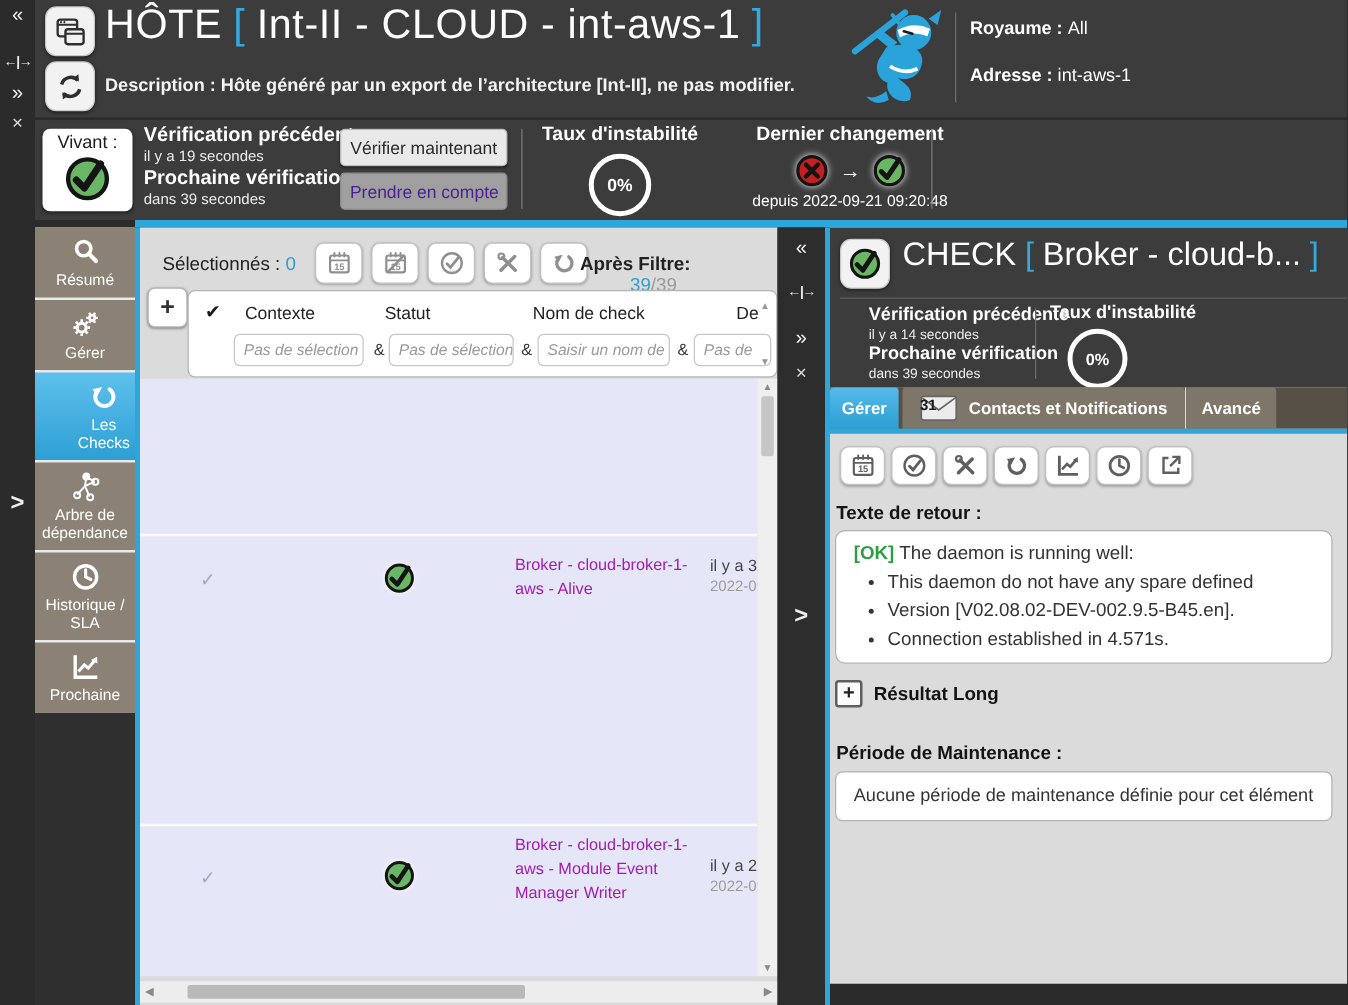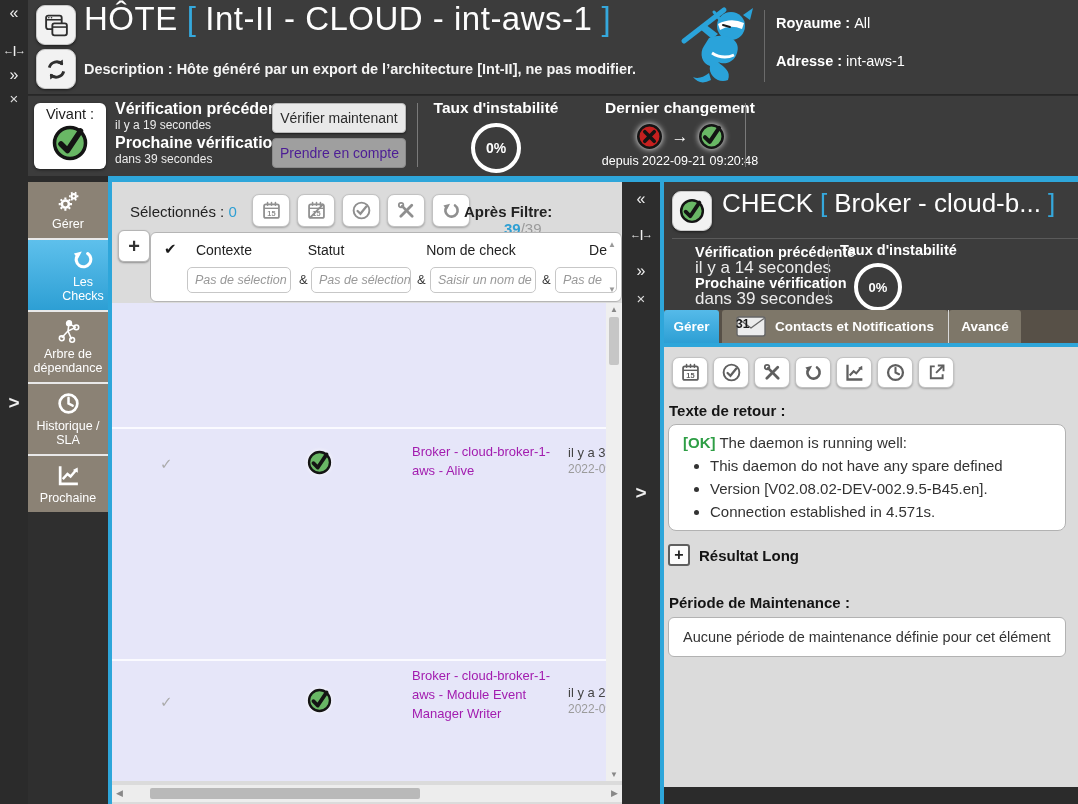--- a/index.html
+++ b/index.html
@@ -62,21 +62,21 @@
 
   
   #main-border{left:108px;top:182px;width:4px;height:622px;background:#2ea6da;}
   #main{left:112px;top:182px;width:510px;height:622px;background:#dbdbdb;overflow:hidden;}
   #sel-label{left:18px;top:21px;font-size:15px;color:#222;}
   #sel-label .num{color:#2e9fd3;}
   #checks-toolbar{left:140px;top:12px;display:flex;gap:7px;}
   .tbtn{width:38px;height:33px;background:#fff;border:1px solid #c2c2c2;border-radius:7px;display:flex;align-items:center;justify-content:center;color:#8f8f8f;cursor:pointer;box-shadow:0 1px 2px rgba(0,0,0,.25);padding:0;}
   .tbtn svg{width:21px;height:21px;}
   #after-filter{left:352px;top:21px;font-size:15px;color:#222;font-weight:600;}
-  #after-filter .cur{color:#2e9fd3;font-weight:700;margin-left:40px;}
+  #after-filter .cur{color:#2e9fd3;font-weight:400;margin-left:40px;}
   #after-filter .tot{color:#9a9a9a;font-weight:400;}
   #add-row-btn{left:6px;top:48px;width:30px;height:30px;background:#fff;border:1px solid #b5b5b5;border-radius:6px;font-size:20px;font-weight:700;color:#333;box-shadow:0 1px 2px rgba(0,0,0,.35);display:flex;align-items:center;justify-content:center;cursor:pointer;}
   #thead-box{left:38px;top:50px;width:472px;height:70px;background:#fff;border:1px solid #b5b5b5;border-radius:6px;box-sizing:border-box;overflow:hidden;}
   .colhdr{position:absolute;top:9px;font-size:14px;color:#222;transform:translateX(-50%);white-space:nowrap;}
   #selall-check{position:absolute;left:13px;top:7px;font-size:15px;color:#1a1a1a;cursor:pointer;}
   .fsel,.finput{position:absolute;top:34px;height:26px;box-sizing:border-box;border:1px solid #c7c7c7;border-radius:5px;background:#fff;font-size:12.5px;font-style:italic;color:#999;display:flex;align-items:center;padding:0 7px;cursor:pointer;white-space:nowrap;overflow:hidden;}
   .fsel .caret{margin-left:auto;color:#777;font-style:normal;font-size:10px;padding-left:4px;}
   .ampsep{position:absolute;top:39px;font-size:13px;color:#333;}
   .mini-arrow{position:absolute;right:5px;font-size:8px;color:#999;cursor:pointer;}
   #tbody{left:0;top:121px;width:494px;height:478px;background:#e6e6f9;}
@@ -101,21 +101,21 @@
   
   #rpanel-border{left:660px;top:182px;width:4px;height:622px;background:#2ea6da;}
   #rpanel{left:664px;top:182px;width:414px;height:605px;background:#dbdbdb;overflow:hidden;}
   #rhead{position:absolute;left:0;top:0;width:414px;height:128px;background:#3c3c3c;}
   #rhead-btn{left:8px;top:9px;}
   #rtitle{position:absolute;left:58px;top:6px;font-size:26px;font-weight:300;color:#fdfdfd;white-space:nowrap;overflow:hidden;width:352px;}
   #rtitle .br{color:#35a8dc;margin:0 7px;}
   #rhead-div{position:absolute;left:8px;top:56px;width:406px;height:1px;background:#5a5a5a;}
   #rcheck-texts{position:absolute;left:31px;top:62px;color:#fff;}
   #rcheck-texts .b{font-size:14.5px;font-weight:700;line-height:17px;}
-  #rcheck-texts .s{font-size:17px;line-height:14px;color:#ececec;}
+  #rcheck-texts .s{font-size:11px;line-height:14px;color:#ececec;}
   #rvdiv{position:absolute;left:164px;top:64px;width:1px;height:57px;background:#6a6a6a;}
   #rinstab{position:absolute;left:176px;top:60px;color:#fff;}
   #rinstab .instab-label{font-size:14.5px;}
   #rinstab .instab-circle{width:40px;height:40px;margin:5px 0 0 14px;font-size:13px;}
   #rtabs{position:absolute;left:0;top:128px;width:414px;height:33px;background:#575047;display:flex;align-items:stretch;}
   .rtab{display:flex;align-items:center;justify-content:center;color:#fff;font-size:13.5px;font-weight:600;cursor:pointer;border-radius:3px 3px 0 0;}
   .rtab.t0{width:55px;background:#8b8275;}
   .rtab.active{background:linear-gradient(180deg,#55bae9 0%,#2d9fd4 100%);}
   .rtab.t1{width:226px;background:#7e7769;}
   .rtab.t2{width:72px;background:#7e7769;}
@@ -244,20 +244,24 @@
       </div>
       <div id="since-text">depuis 2022-09-21 09:20:48</div>
     </div>
     <div id="sep2" class="vsep"></div>
   </div>
 
   <div id="blue-top" class="abs"></div>
 
   <div id="sidebar" class="abs">
     <div id="side-items">
+        <div class="side-item"><span class="ic side-ic"><svg viewBox="0 0 24 24">
+              <circle cx="10.5" cy="9.5" r="5.5" fill="none" stroke="currentColor" stroke-width="2.8"></circle>
+              <path d="M14.5 13.5 L20 19" stroke="currentColor" stroke-width="3.2" stroke-linecap="round"></path>
+            </svg></span><div class="side-label">Résumé</div></div>
         <div class="side-item"><span class="ic side-ic"><svg viewBox="0 0 24 24" fill="none" stroke="currentColor">
               <circle cx="9" cy="14.5" r="3.4" stroke-width="2.4"></circle>
               <path stroke-width="2" d="M13.4 14.5H15.4M12.11 17.61L13.53 19.03M9 18.9V20.9M5.89 17.61L4.47 19.03M4.6 14.5H2.6M5.89 11.39L4.47 9.97M9 10.1V8.1M12.11 11.39L13.53 9.97"></path>
               <circle cx="17" cy="7" r="2.1" stroke-width="2"></circle>
               <path stroke-width="1.8" d="M19.9 7H21.5M18.45 9.51L19.25 10.9M15.55 9.51L14.75 10.9M14.1 7H12.5M15.55 4.49L14.75 3.1M18.45 4.49L19.25 3.1"></path>
             </svg></span><div class="side-label">Gérer</div></div>
         <div class="side-item active"><span class="ic side-ic"><svg viewBox="0 0 24 24" fill="none">
               <g transform="rotate(-55 12 12)">
                 <circle cx="12" cy="12" r="7" stroke="currentColor" stroke-width="3" stroke-dasharray="33 11" stroke-linecap="round"></circle>
               </g>

